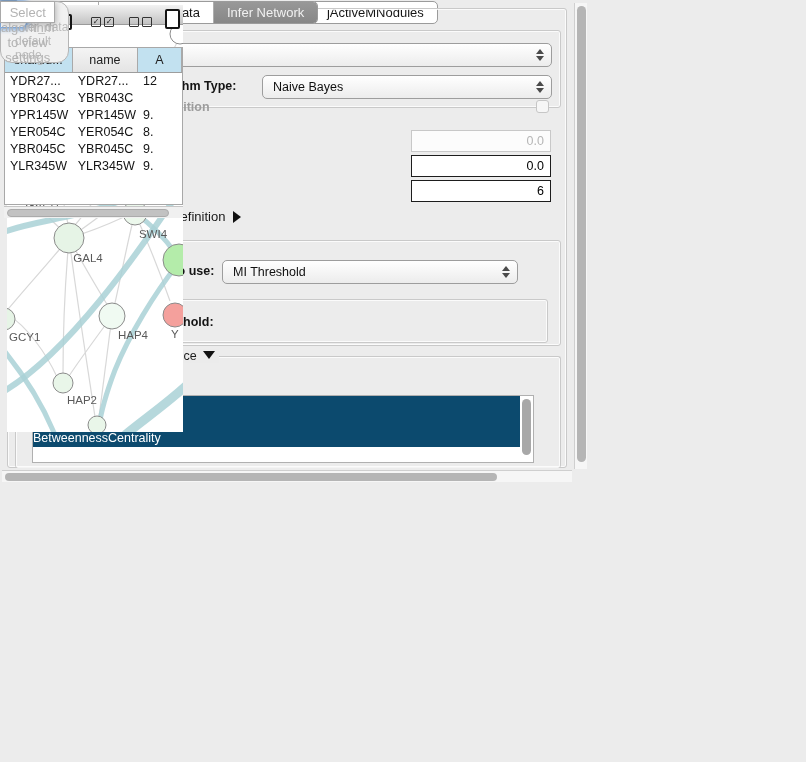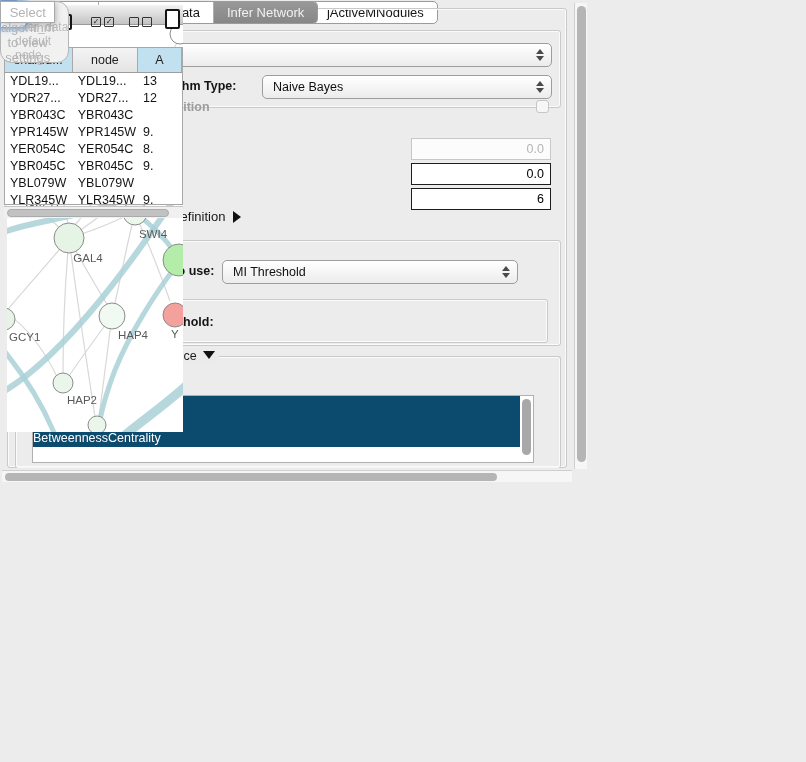--- a/index.html
+++ b/index.html
@@ -71,21 +71,21 @@
 
   .combo { position:absolute; height:24px; background:linear-gradient(#ffffff,#ececec);
     border:1px solid #9d9d9d; border-radius:5px; font-size:12.5px; line-height:22px;
     padding-left:10px; color:#101010; }
   .arrows { position:absolute; right:7px; top:5px; width:8px; }
   .arrows i { display:block; width:0; height:0; border-left:4px solid transparent; border-right:4px solid transparent; }
   .arrows i.up { border-bottom:5px solid #4a4a4a; margin-bottom:2px; }
   .arrows i.dn { border-top:5px solid #4a4a4a; }
 
   .numfield { position:absolute; height:22px; background:#fff; border:1.5px solid #1d1d1d;
-    font-size:12.5px; text-align:right; padding:0 6px; font-family:"Liberation Sans",sans-serif; color:#000;margin-top:8px; }
+    font-size:12.5px; text-align:right; padding:0 6px; font-family:"Liberation Sans",sans-serif; color:#000; }
   .numfield.disabled { border:1px solid #c8c8c8; background:#fcfcfc; color:#b6b6b6; }
   .checkbox { position:absolute; width:13px; height:13px; border:1px solid #c6c6c6; border-radius:3px;
     background:#f6f6f6; }
 
   .tri-right { display:inline-block; width:0; height:0; border-top:6px solid transparent;
     border-bottom:6px solid transparent; border-left:8px solid #111; vertical-align:-2px; margin-left:8px; }
   .tri-down { display:inline-block; width:0; height:0; border-left:6px solid transparent;
     border-right:6px solid transparent; border-top:8px solid #111; vertical-align:1px; margin-left:6px; }
 
   #attr-list { position:absolute; background:#fff; border:1px solid #b0b0b0; overflow:hidden; }
@@ -356,29 +356,24 @@
     </div>
     <div class="ckpair" id="uncheck-pair">
       <div class="bx"></div>
         <div class="bx"></div>
     </div>
     <div id="doc-ico"></div>
   </div>
   <div id="tbl-area">
     <div id="tbl-header">
         <div class="hc c1 hl">shared...</div>
-        <div class="hc c2">node</div>
+        <div class="hc c2">name</div>
         <div class="hc c3 hl">A</div>
       </div>
     <div id="tbl-body">
-        <div class="trow">
-          <div class="tc c1">YDL19...</div>
-          <div class="tc c2">YDL19...</div>
-          <div class="tc c3">13</div>
-        </div>
         <div class="trow">
           <div class="tc c1">YDR27...</div>
           <div class="tc c2">YDR27...</div>
           <div class="tc c3">12</div>
         </div>
         <div class="trow">
           <div class="tc c1">YBR043C</div>
           <div class="tc c2">YBR043C</div>
           <div class="tc c3"></div>
         </div>
@@ -391,25 +386,20 @@
           <div class="tc c1">YER054C</div>
           <div class="tc c2">YER054C</div>
           <div class="tc c3">8.</div>
         </div>
         <div class="trow">
           <div class="tc c1">YBR045C</div>
           <div class="tc c2">YBR045C</div>
           <div class="tc c3">9.</div>
         </div>
         <div class="trow">
-          <div class="tc c1">YBL079W</div>
-          <div class="tc c2">YBL079W</div>
-          <div class="tc c3"></div>
-        </div>
-        <div class="trow">
           <div class="tc c1">YLR345W</div>
           <div class="tc c2">YLR345W</div>
           <div class="tc c3">9.</div>
         </div>
       </div>
   </div>
   <div id="tbl-hsb">
     <div class="thumb"></div>
   </div>
 </div>

